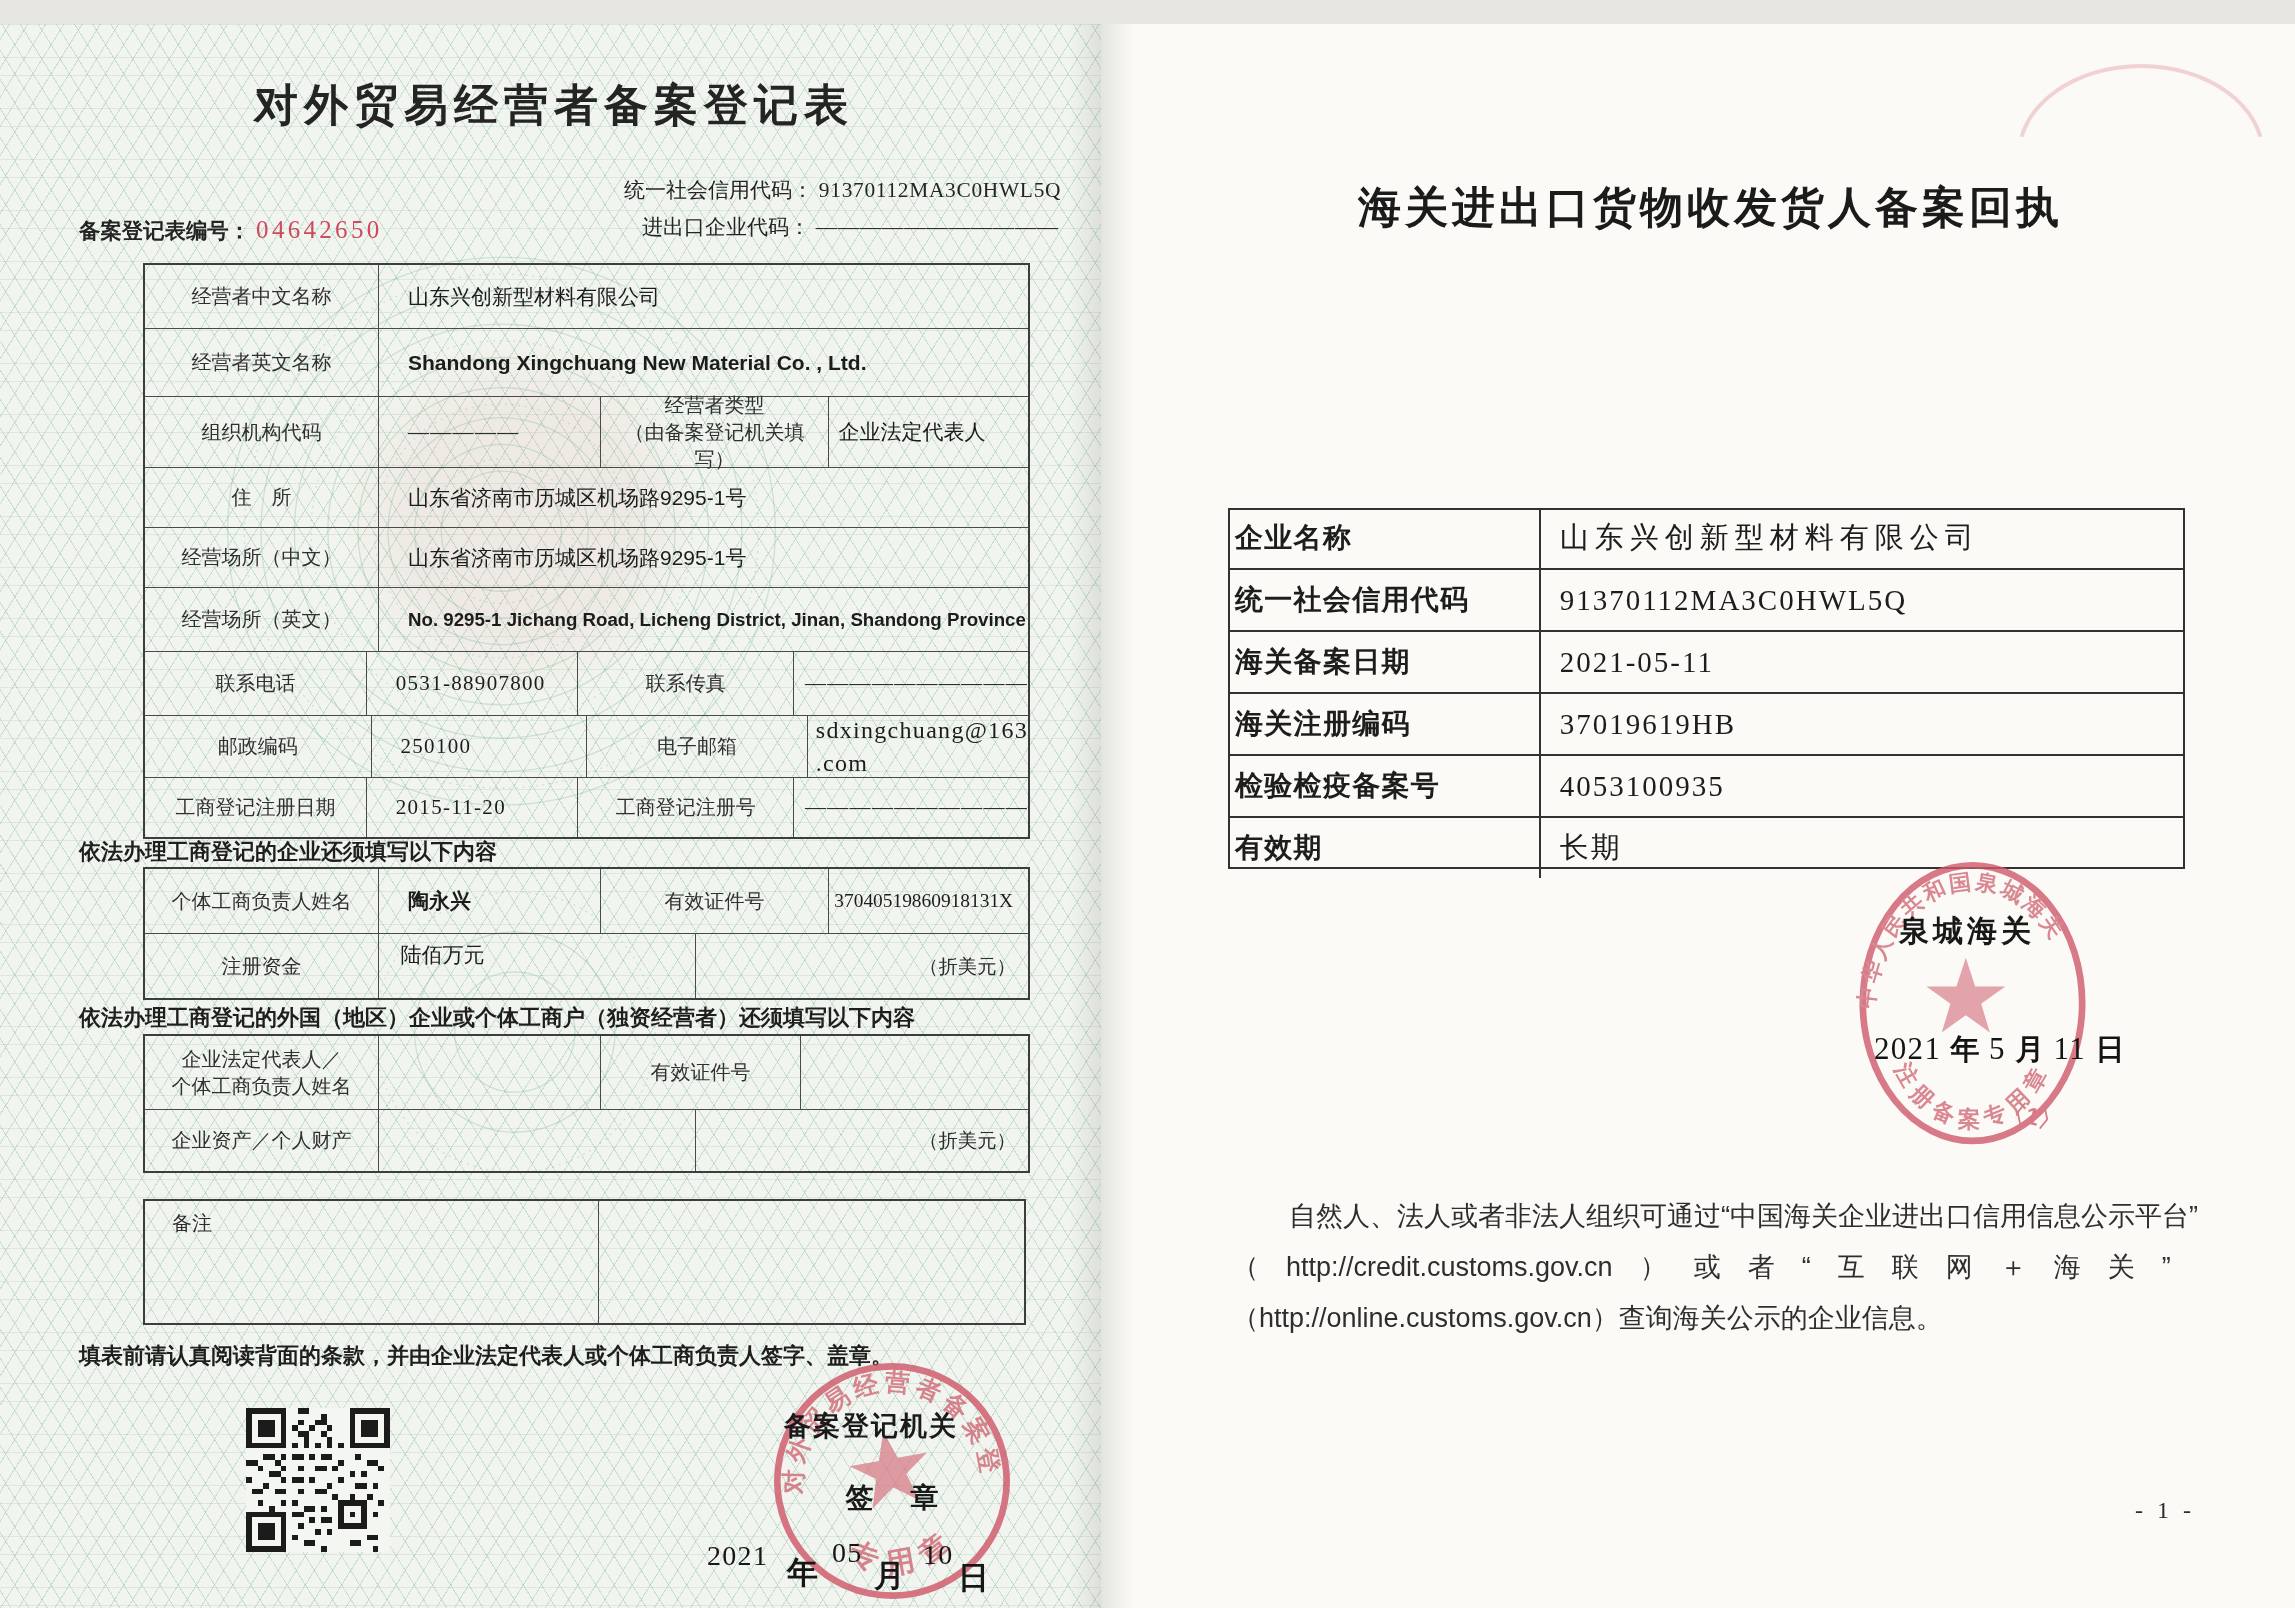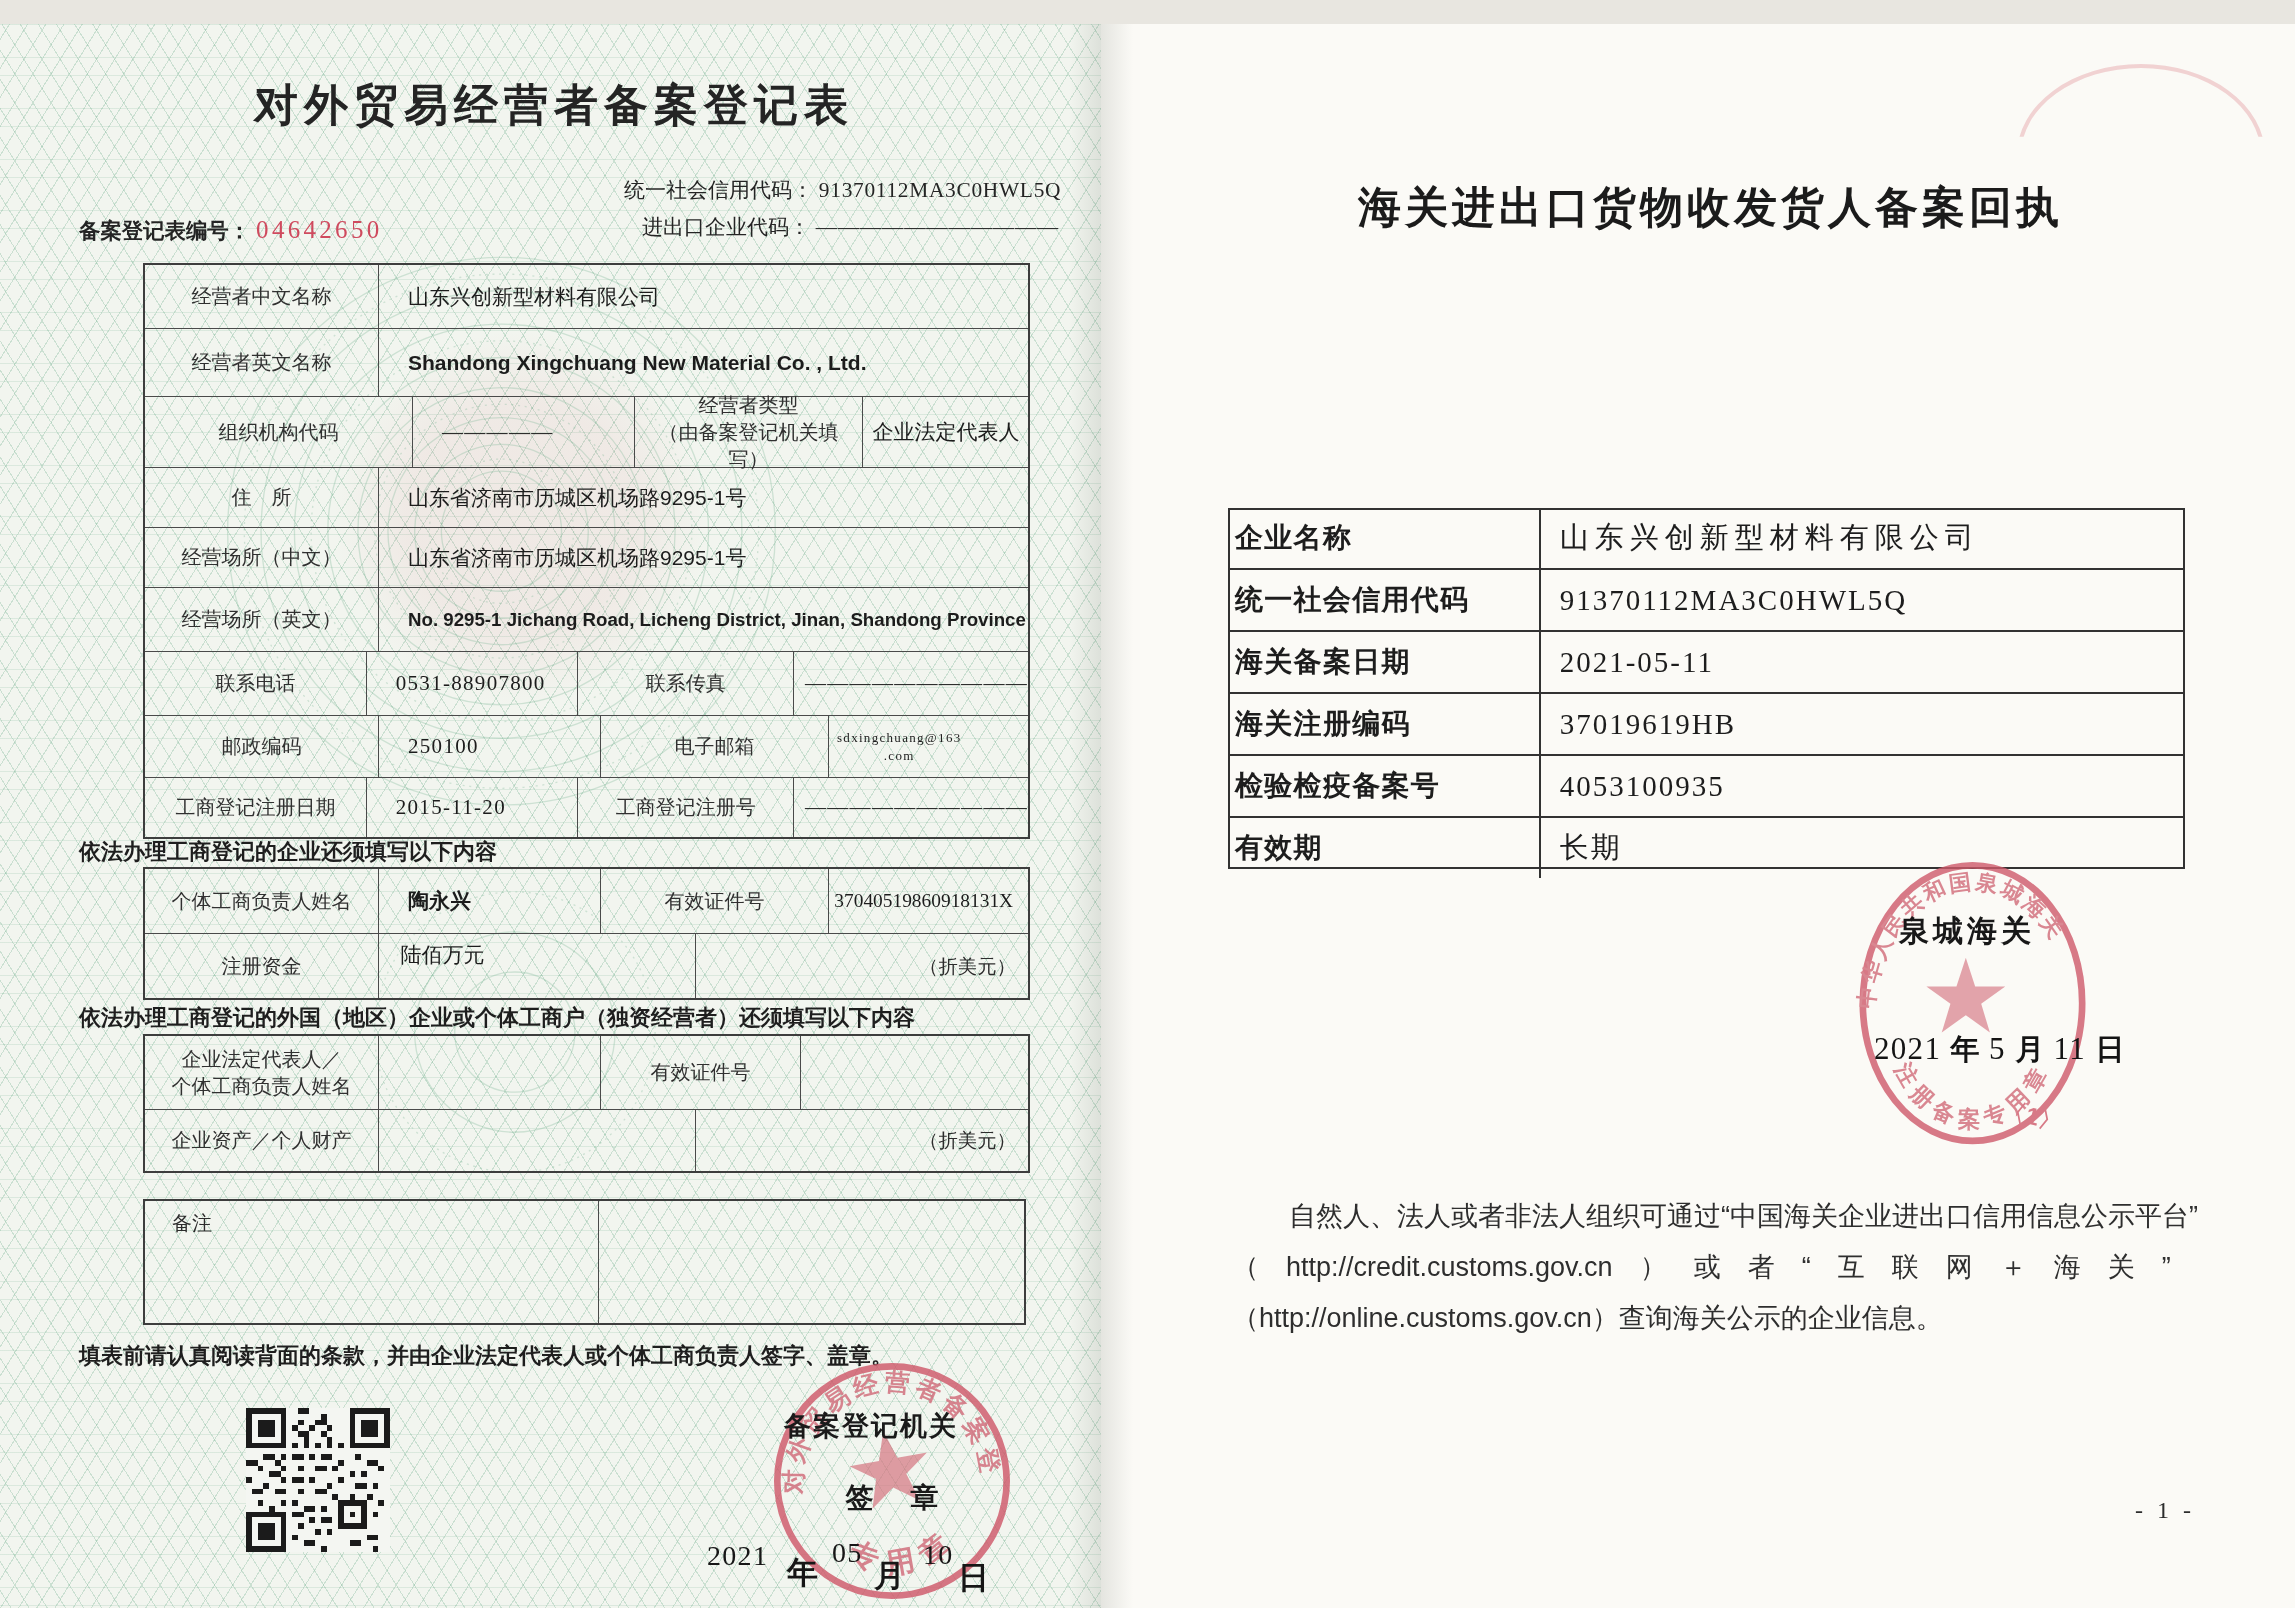--- a/index.html
+++ b/index.html
@@ -136,21 +136,21 @@
   <div class="abs tbl" style="left:143px;top:239px;width:883px;">
     <div class="trow" style="height:63px;font-family:Liberation Mono, monospace;">
       <div class="cell cl" style="width:234px;">经营者中文名称</div>
       <div class="cell cv" style="flex:1;">山东兴创新型材料有限公司</div>
     </div>
     <div class="trow" style="height:67px;">
       <div class="cell cl" style="width:234px;">经营者英文名称</div>
       <div class="cell cv" style="flex:1;font-weight:bold;">Shandong Xingchuang New Material Co. , Ltd.</div>
     </div>
     <div class="trow" style="height:70px;">
-      <div class="cell cl" style="width:268px;">组织机构代码</div>
+      <div class="cell cl" style="width:234px;">组织机构代码</div>
       <div class="cell cv cv-num" style="width:222px;">—————</div>
       <div class="cell cl pre" style="width:228px;">经营者类型
 （由备案登记机关填写）</div>
       <div class="cell cv" style="flex:1;padding-left:9.4px;">企业法定代表人</div>
     </div>
     <div class="trow" style="height:59px;">
       <div class="cell cl" style="width:234px;">住　所</div>
       <div class="cell cv" style="flex:1;">山东省济南市历城区机场路9295-1号</div>
     </div>
     <div class="trow" style="height:59px;">
@@ -164,21 +164,21 @@
     <div class="trow" style="height:63px;">
       <div class="cell cl" style="width:234px;">联系电话</div>
       <div class="cell cv cv-num" style="width:222px;">0531-88907800</div>
       <div class="cell cl" style="width:228px;">联系传真</div>
       <div class="cell cv cv-num" style="flex:1;padding-left:10.7px;">——————————</div>
     </div>
     <div class="trow" style="height:61px;">
       <div class="cell cl" style="width:234px;">邮政编码</div>
       <div class="cell cv cv-num" style="width:222px;">250100</div>
       <div class="cell cl" style="width:228px;">电子邮箱</div>
-      <div class="cell cv cv-num pre" style="flex:1;padding-left:8px;font-size:13px;line-height:1.35;text-align:center;">sdxingchuang@163
+      <div class="cell cv cv-num pre" style="flex:1;padding-left:8px;font-size:24px;line-height:1.35;">sdxingchuang@163
 .com</div>
     </div>
     <div class="trow" style="height:59px;">
       <div class="cell cl" style="width:234px;">工商登记注册日期</div>
       <div class="cell cv cv-num" style="width:222px;">2015-11-20</div>
       <div class="cell cl" style="width:228px;">工商登记注册号</div>
       <div class="cell cv cv-num" style="flex:1;padding-left:10.7px;">——————————</div>
     </div>
   </div>
 

